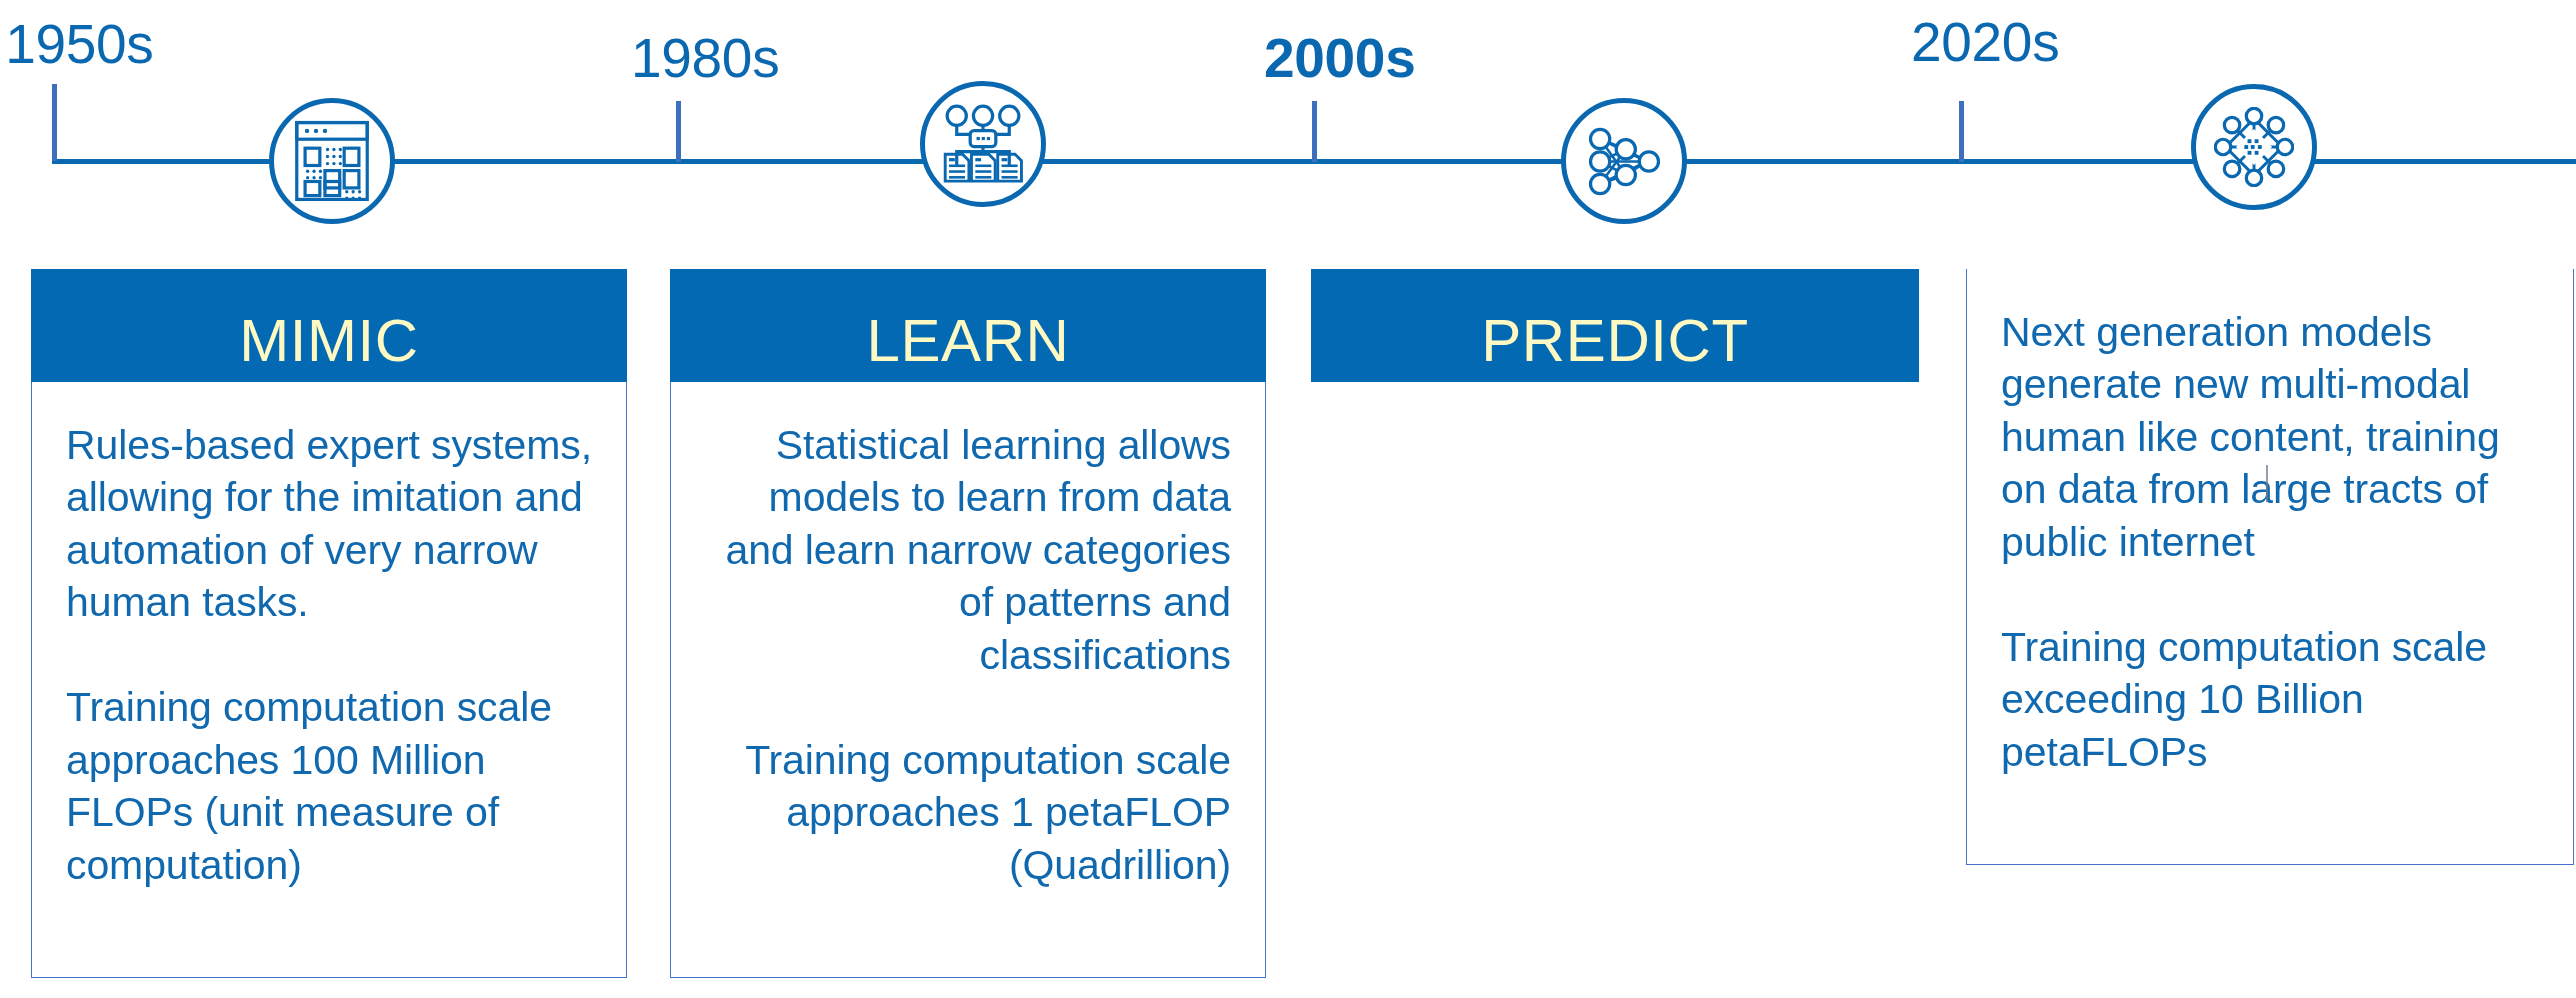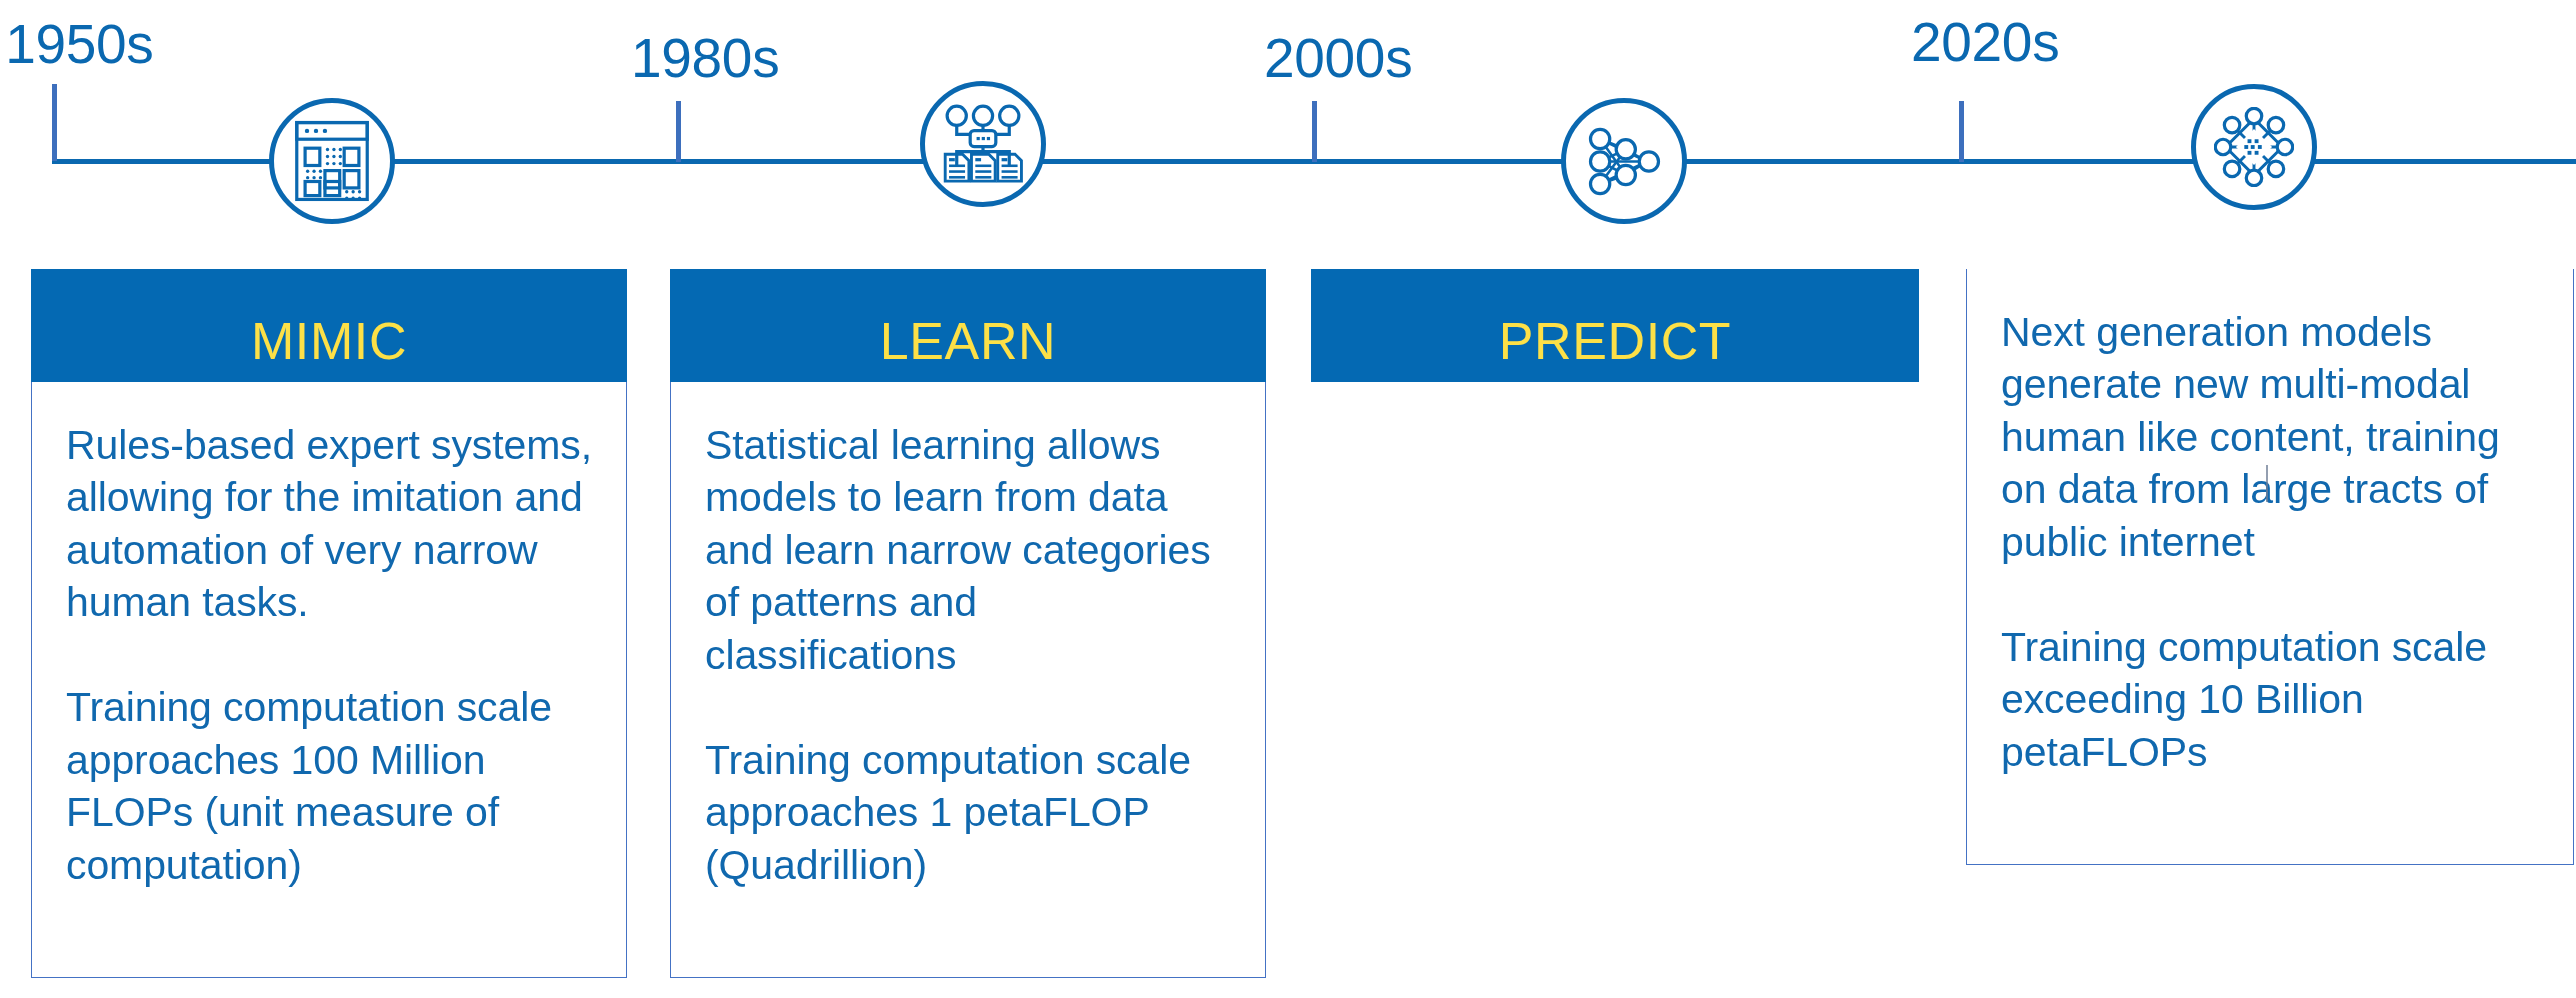--- a/index.html
+++ b/index.html
@@ -70,22 +70,22 @@
     top: 269px;
   }
   .card-header {
     height: 113px;
     background: #0469b3;
     display: flex;
     align-items: center;
     justify-content: center;
   }
   .card-title {
-    color: #fde047;
-    font-size: 52px;
+    color: #fef9c3;
+    font-size: 60px;
     line-height: 1;
     letter-spacing: 0.6px;
     white-space: nowrap;
     margin-top: 30px;
   }
   .card-body {
     border: 1.9px solid #4472c4;
     border-top: none;
     box-sizing: border-box;
     height: 596px;
@@ -119,21 +119,21 @@
 
   <div class="tl-axis"></div>
 
   <div class="tl-tick" style="left:52px; top:84px; height:77px;"></div>
   <div class="tl-tick" style="left:676px; top:101px; height:61px;"></div>
   <div class="tl-tick" style="left:1312px; top:101px; height:61px;"></div>
   <div class="tl-tick" style="left:1959px; top:101px; height:61px;"></div>
 
   <div class="tl-label" style="left:5.2px; top:17px;">1950s</div>
   <div class="tl-label" style="left:631px; top:31px;">1980s</div>
-  <div class="tl-label" style="left:1264px; top:31px;">2000s</div>
+  <div class="tl-label" style="left:1264px; top:31px;font-weight:bold;">2000s</div>
   <div class="tl-label" style="left:1911px; top:15px;">2020s</div>
 
   <div class="tl-node" style="left:269px; top:98px;">
     <span>
       <svg width="76" height="82" viewBox="0 0 118 128">
         <g fill="none" stroke="#0a68b0" stroke-width="5">
           <rect x="4" y="4" width="110" height="120"></rect>
           <rect x="4" y="4" width="110" height="26"></rect>
         </g>
         <g fill="#0a68b0">
@@ -276,21 +276,21 @@
   <div class="card" style="left:31px; width:596px;">
     <div class="card-header">
       <span class="card-title">MIMIC</span>
     </div>
     <div class="card-body">
       <p class="card-para">Rules-based expert systems, allowing for the imitation and automation of very narrow human tasks.</p>
       <p class="card-para">Training computation scale approaches 100 Million FLOPs (unit measure of computation)</p>
     </div>
   </div>
 
-  <div class="card" style="left:670px; width:596px;">
+  <div class="card" style="left:670px; width:596px;text-align:right;">
     <div class="card-header">
       <span class="card-title">LEARN</span>
     </div>
     <div class="card-body">
       <p class="card-para">Statistical learning allows models to learn from data and learn narrow categories of patterns and classifications</p>
       <p class="card-para">Training computation scale approaches 1 petaFLOP (Quadrillion)</p>
     </div>
   </div>
 
   <div class="card" style="left:1311px; width:608px;">

